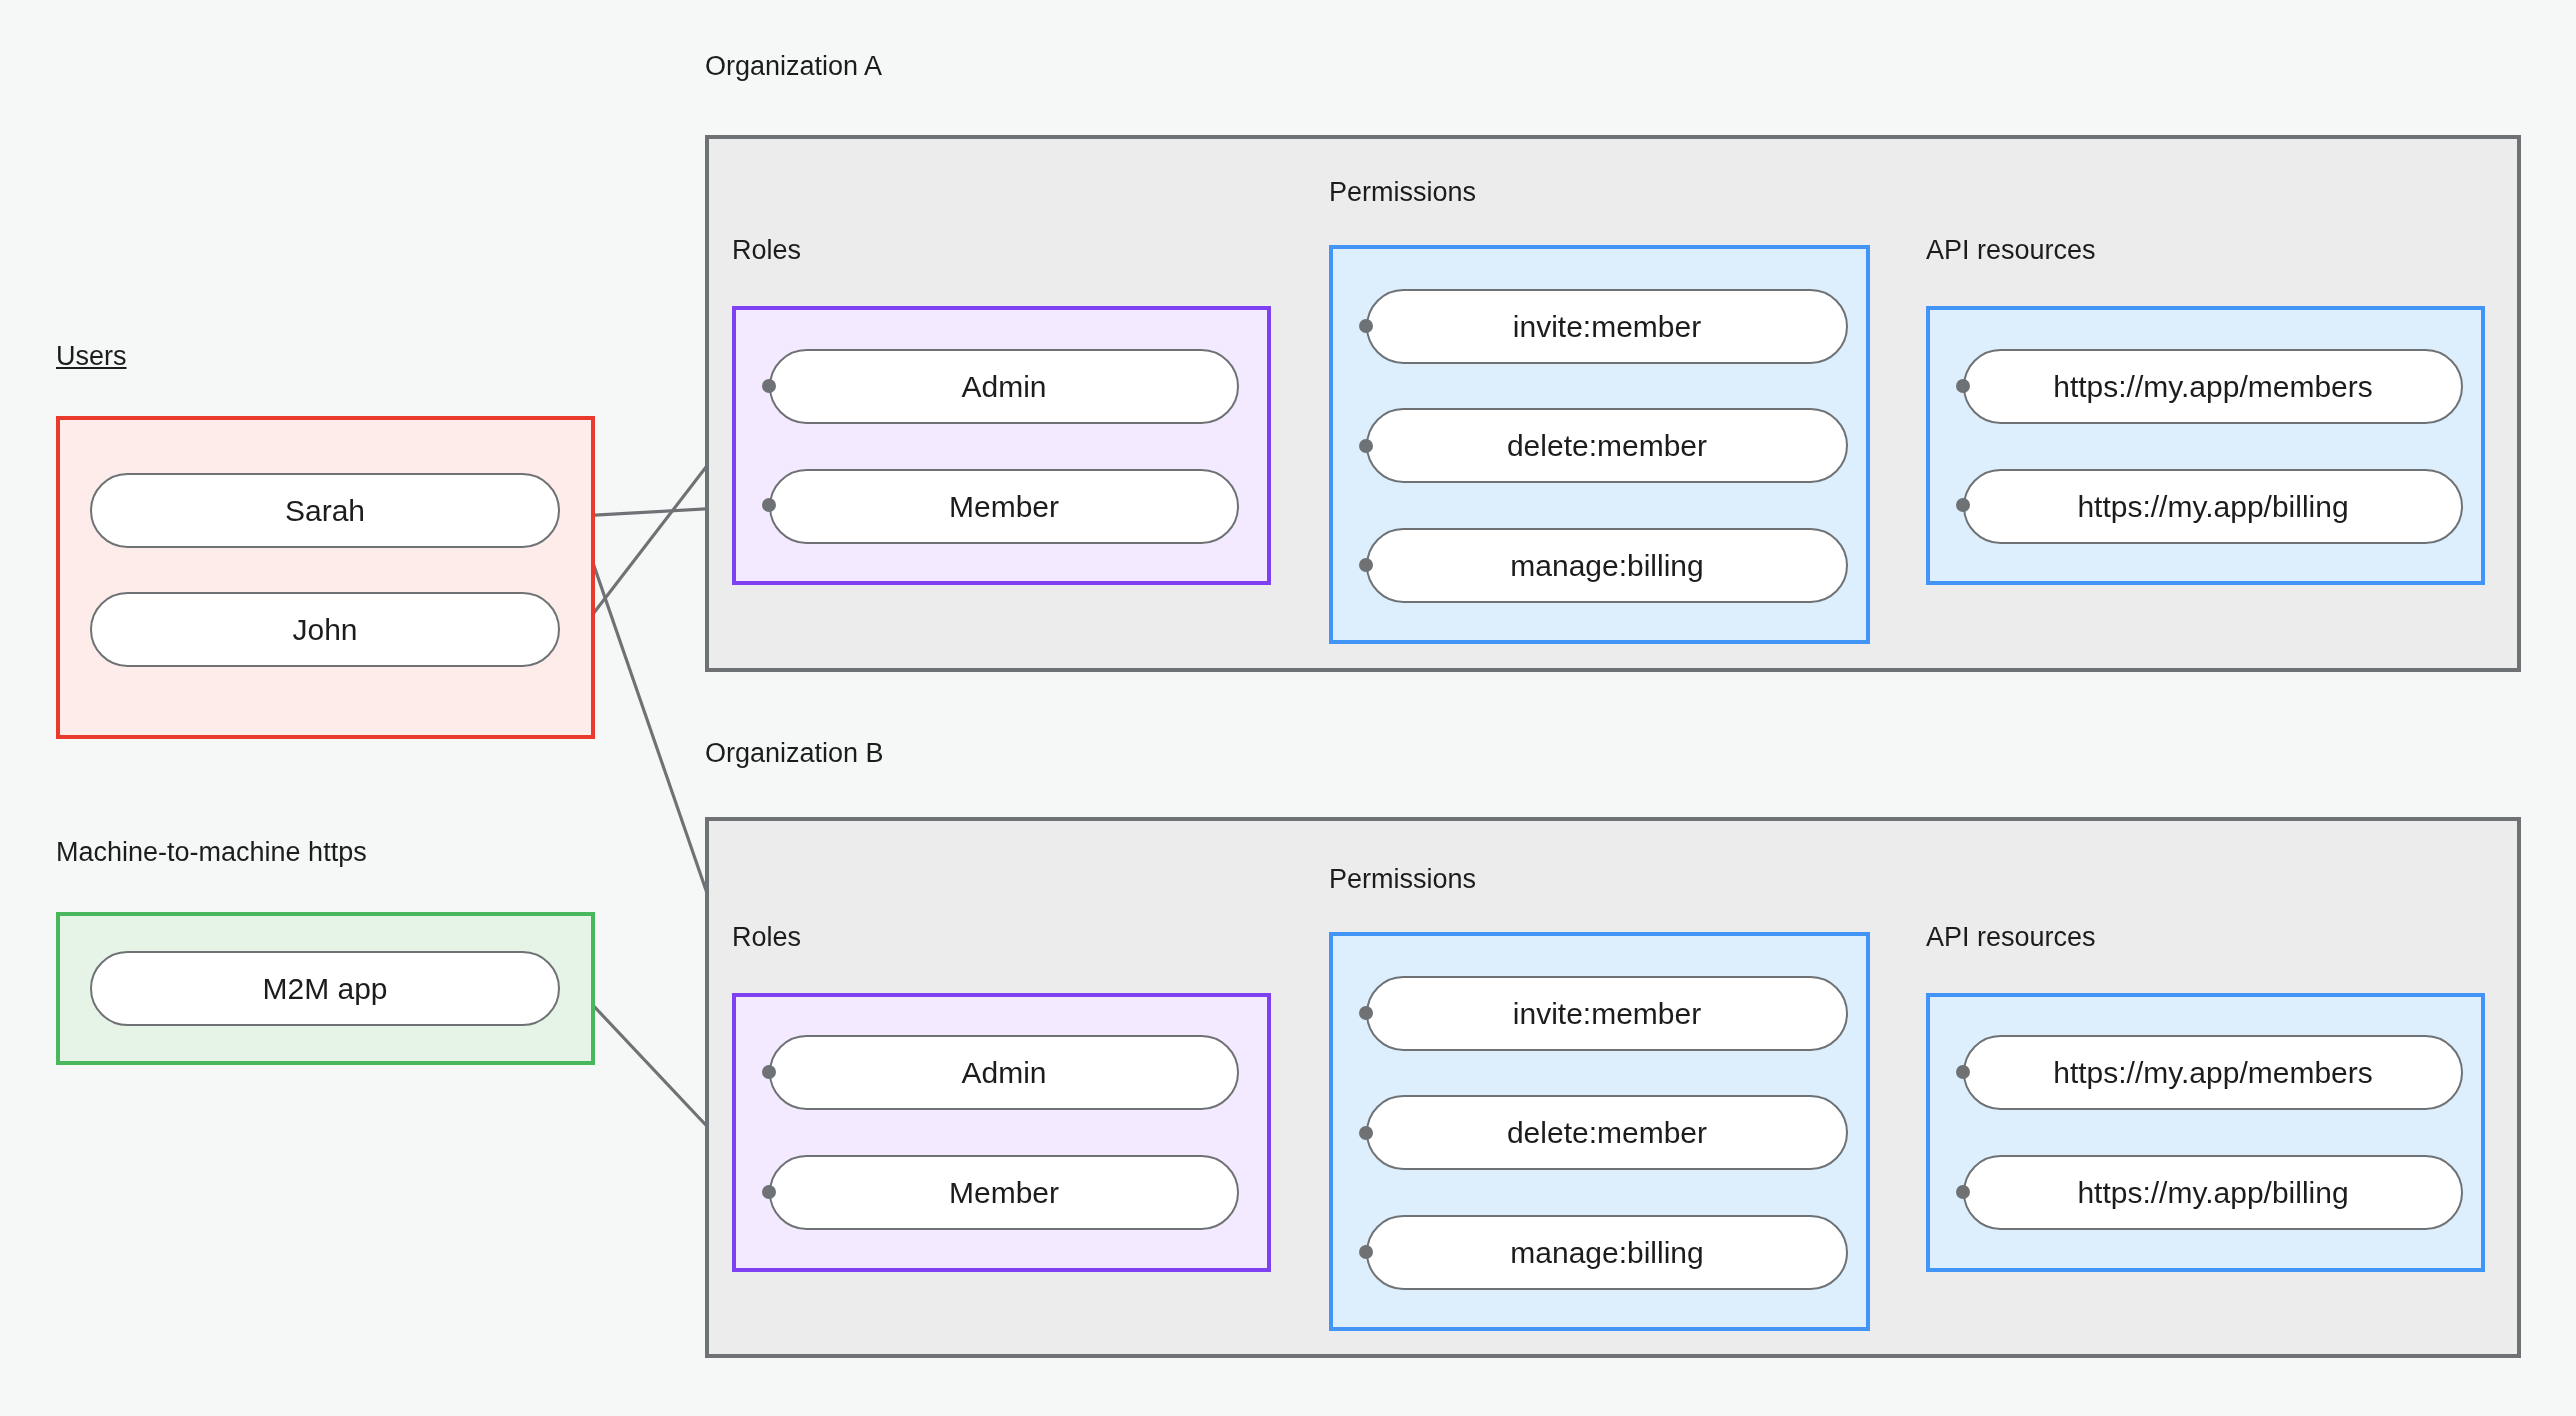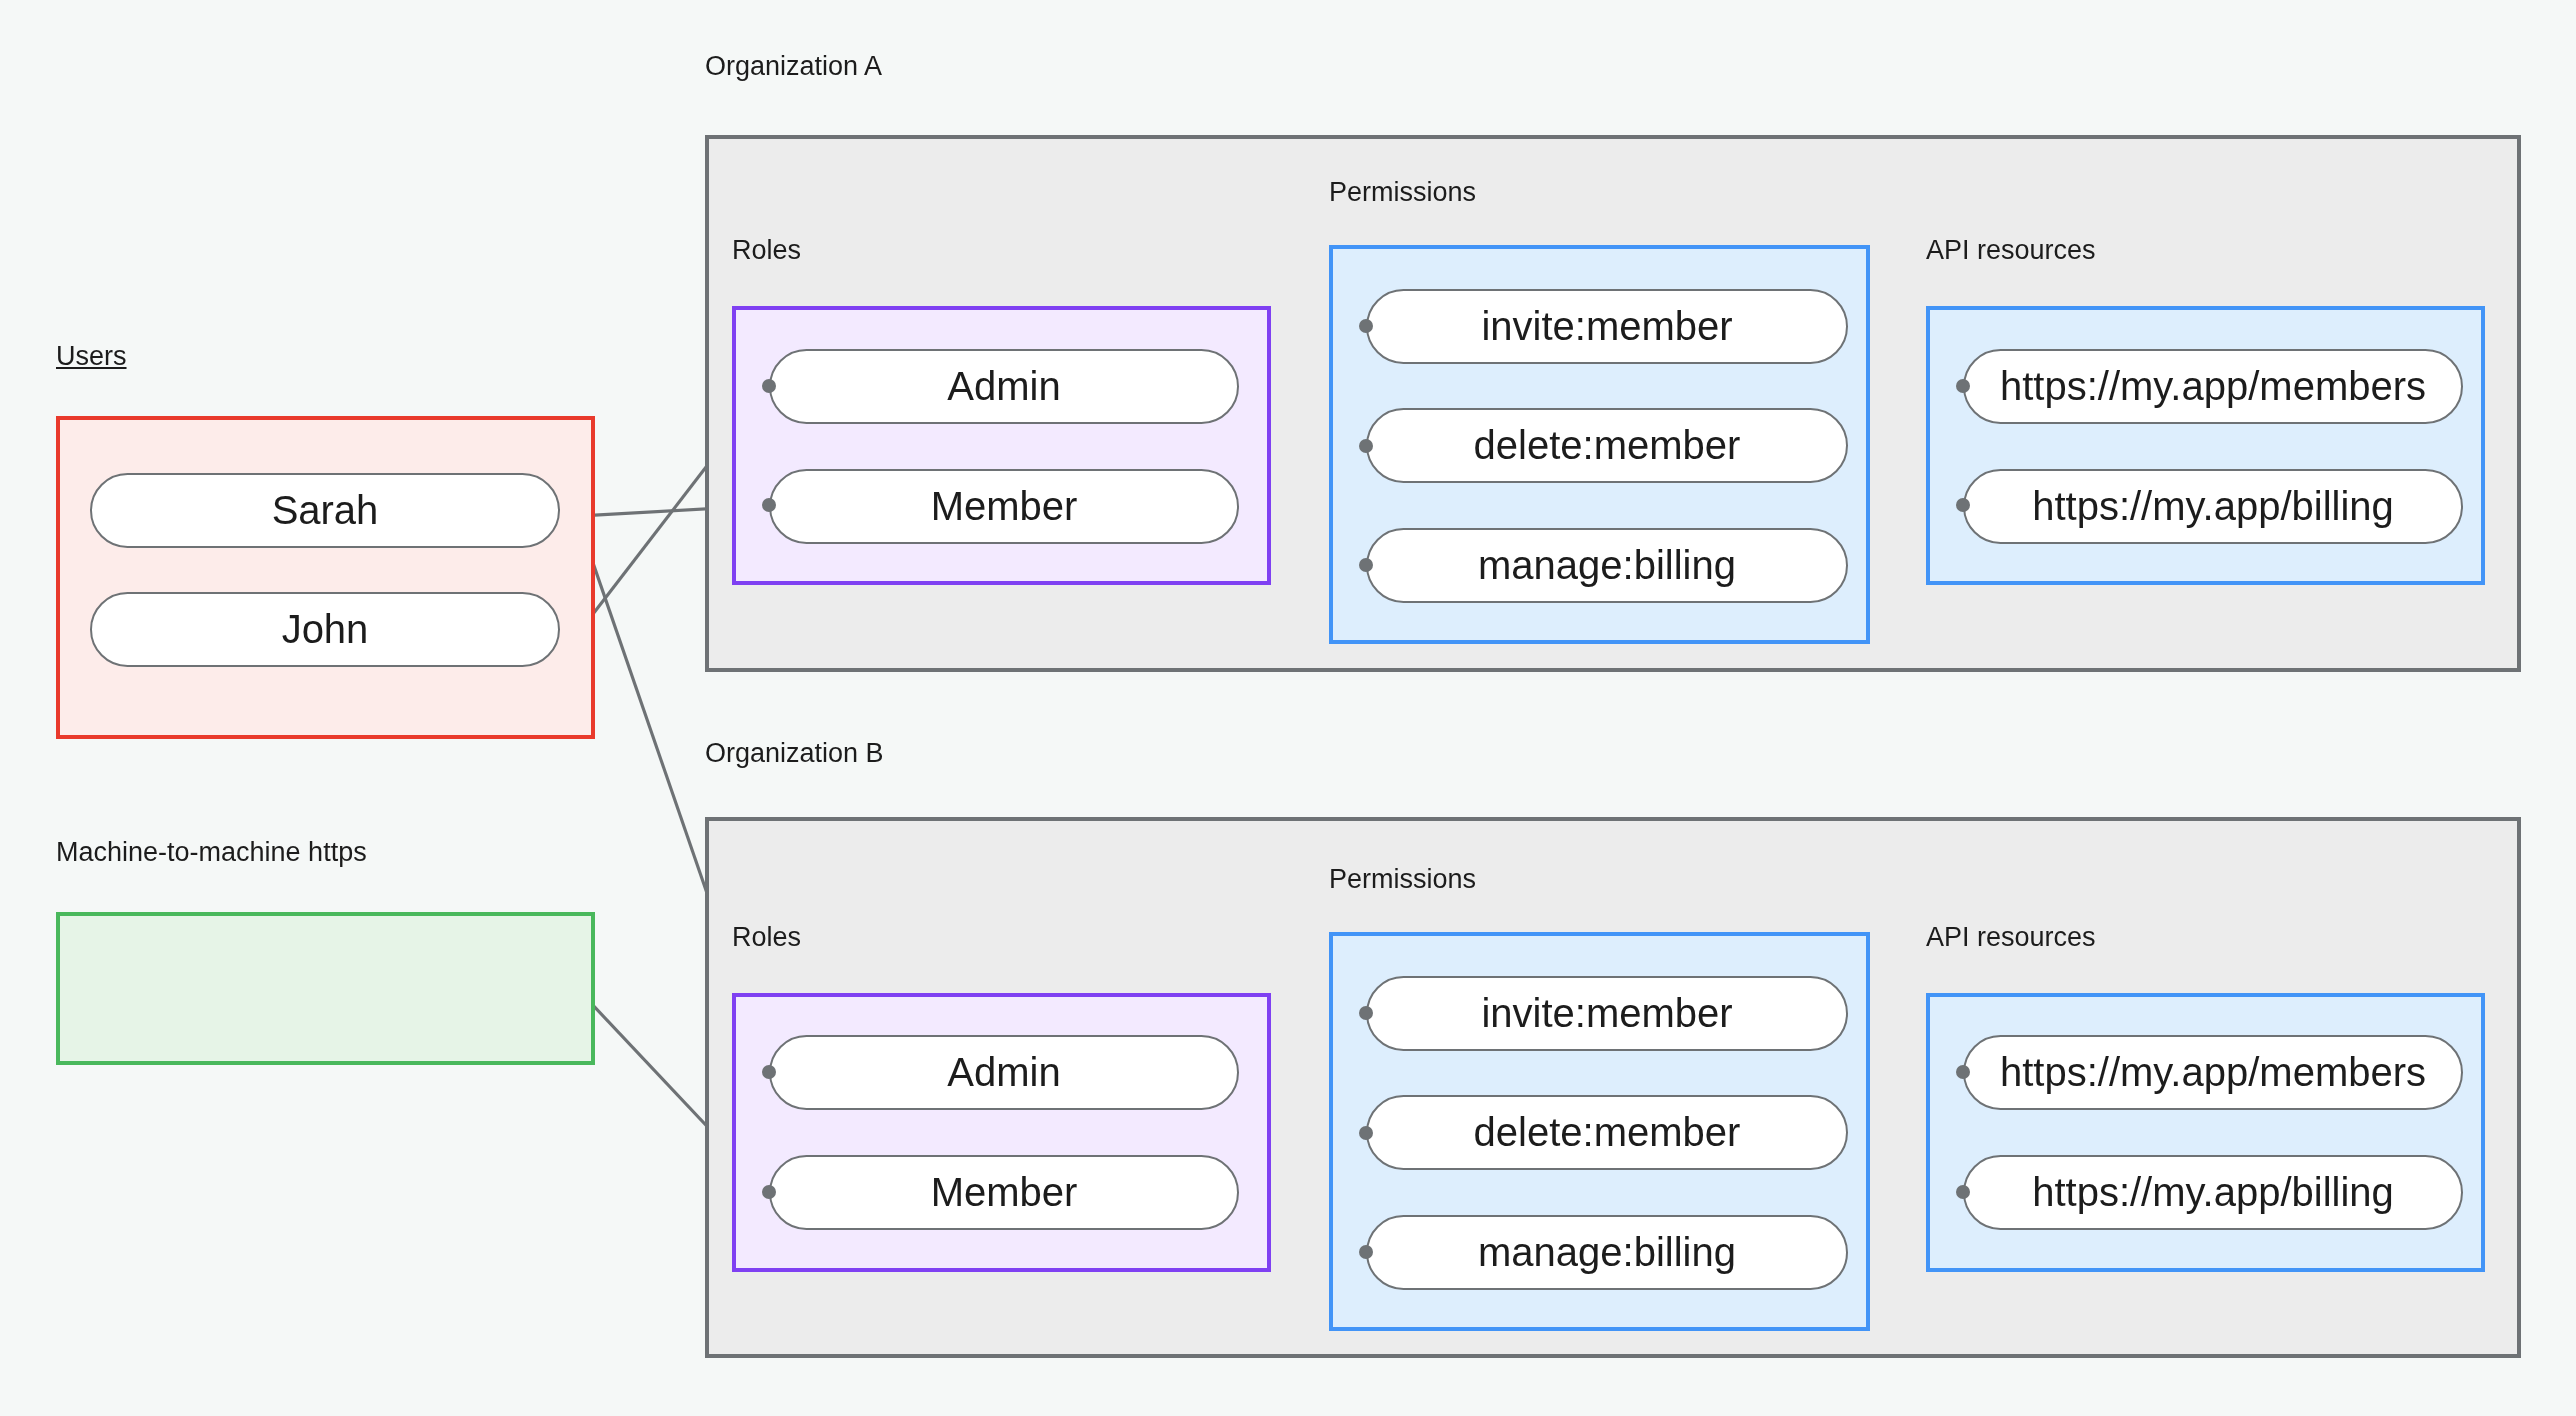--- a/index.html
+++ b/index.html
@@ -66,21 +66,21 @@
   
   .pill {
     position: absolute;
     box-sizing: border-box;
     background: #ffffff;
     border: 2.7px solid #6e7275;
     border-radius: 900px;
     display: flex;
     align-items: center;
     justify-content: center;
-    font-size: 40px;
+    font-size: 30px;
     color: #1c1c1c;
     white-space: nowrap;
     z-index: 5;
   }
 
   
   .dot {
     position: absolute;
     width: 14.4px;
     height: 14.4px;
@@ -131,20 +131,21 @@
   <div class="caption" style="left:705px; top:739px;">Organization B</div>
   <div class="org-frame" style="left:705px; top:817px; width:1816px; height:541px;"></div>
 
   <div class="caption" style="left:56px; top:342px;text-decoration:underline;">Users</div>
   <div class="group-box group-users" style="left:56px; top:416px; width:539px; height:323px;"></div>
   <div class="pill" style="left:90px; top:592px; width:470px; height:75px;">John</div>
   <div class="pill" style="left:90px; top:473px; width:470px; height:75px;">Sarah</div>
 
   <div class="caption" style="left:56px; top:838px;">Machine-to-machine https</div>
   <div class="group-box group-m2m" style="left:56px; top:912px; width:539px; height:153px;"></div>
+  <div class="pill" style="left:90px; top:951px; width:470px; height:75px;">M2M app</div>
 
   <div class="caption" style="left:732px; top:236px;">Roles</div>
   <div class="group-box group-roles" style="left:732px; top:306px; width:539px; height:279px;"></div>
   <div class="pill" style="left:769px; top:349px; width:470px; height:75px;">Admin</div>
   <div class="pill" style="left:769px; top:469px; width:470px; height:75px;">Member</div>
 
   <div class="caption" style="left:1329px; top:178px;">Permissions</div>
   <div class="group-box group-perms" style="left:1329px; top:245px; width:541px; height:399px;"></div>
   <div class="pill" style="left:1366px; top:289px; width:482px; height:75px;">invite:member</div>
   <div class="pill" style="left:1366px; top:408px; width:482px; height:75px;">delete:member</div>

